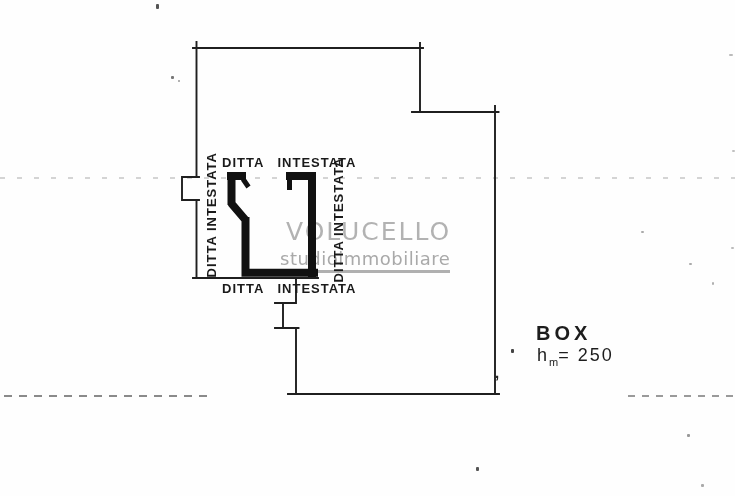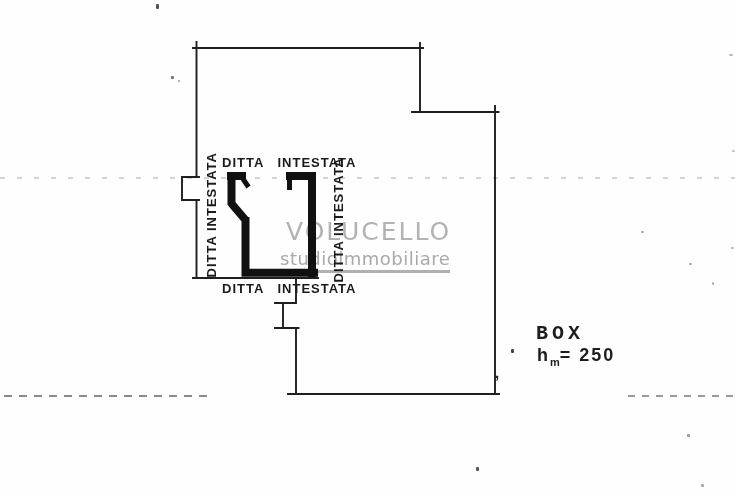--- a/index.html
+++ b/index.html
@@ -44,25 +44,25 @@
   }
   .unit-label.h{word-spacing:9px;}
   .lbl-top{left:222px;top:155px;width:124px;text-align:center;}
   .lbl-bottom{left:222px;top:281px;width:124px;text-align:center;}
   .lbl-left{left:150px;top:209px;width:122px;text-align:center;transform:rotate(-90deg);}
   .lbl-right{left:280px;top:217px;width:116px;text-align:center;transform:rotate(-90deg);}
   
   .box-title{
     position:absolute;left:536px;top:322px;
     color:#1d1d1d;font-size:20px;font-weight:bold;
-    letter-spacing:4px;z-index:3;font-family:Liberation Mono, monospace;
+    letter-spacing:4px;z-index:3;
   }
   .box-height{
     position:absolute;left:537px;top:345px;
-    color:#1d1d1d;font-size:18px;font-weight:bold;
+    color:#1d1d1d;font-size:18px;font-weight:normal;
     letter-spacing:2px;z-index:3;white-space:nowrap;
   }
   .box-height sub{font-size:11px;letter-spacing:0;}
   
   .scanline{position:absolute;height:2px;z-index:0;}
   .scanline.upper{
     left:0;top:177px;width:735px;opacity:.7;
     background:repeating-linear-gradient(90deg,#c2c2c2 0 5px,transparent 5px 17px);
   }
   .scanline.lowleft{

